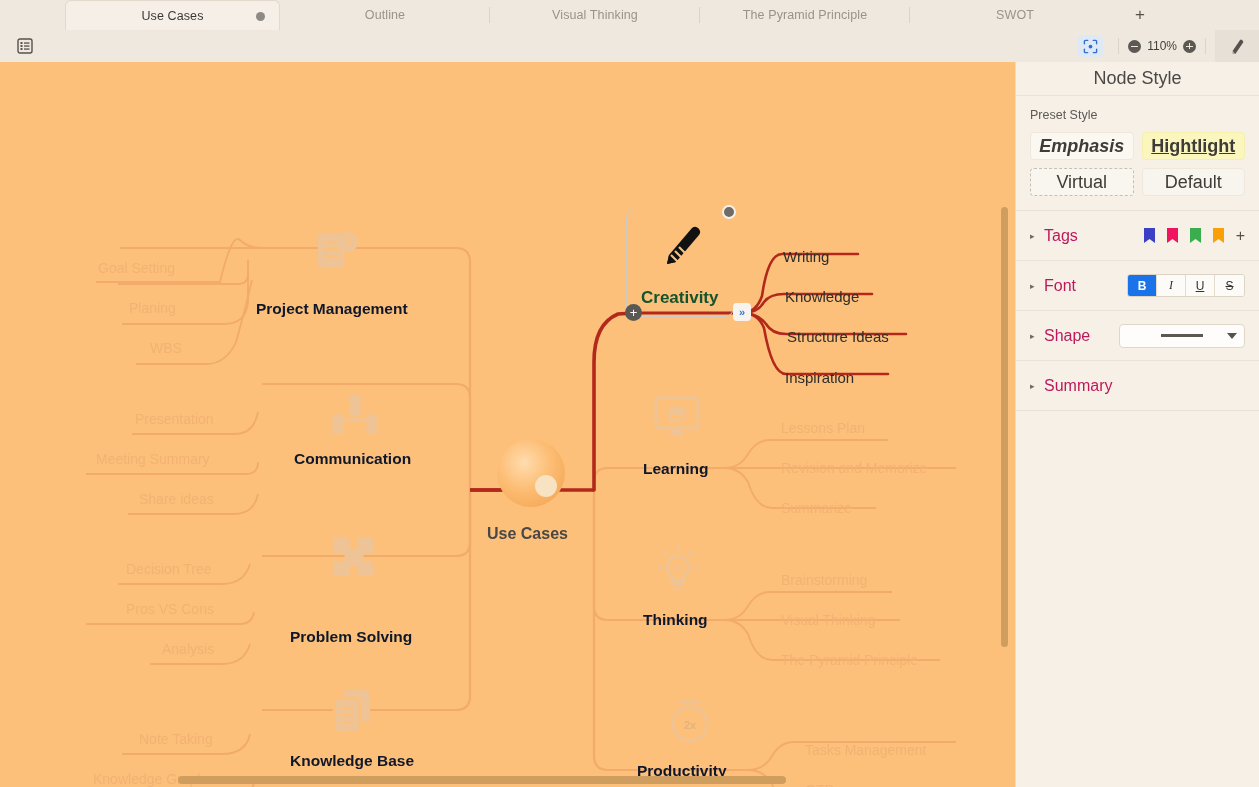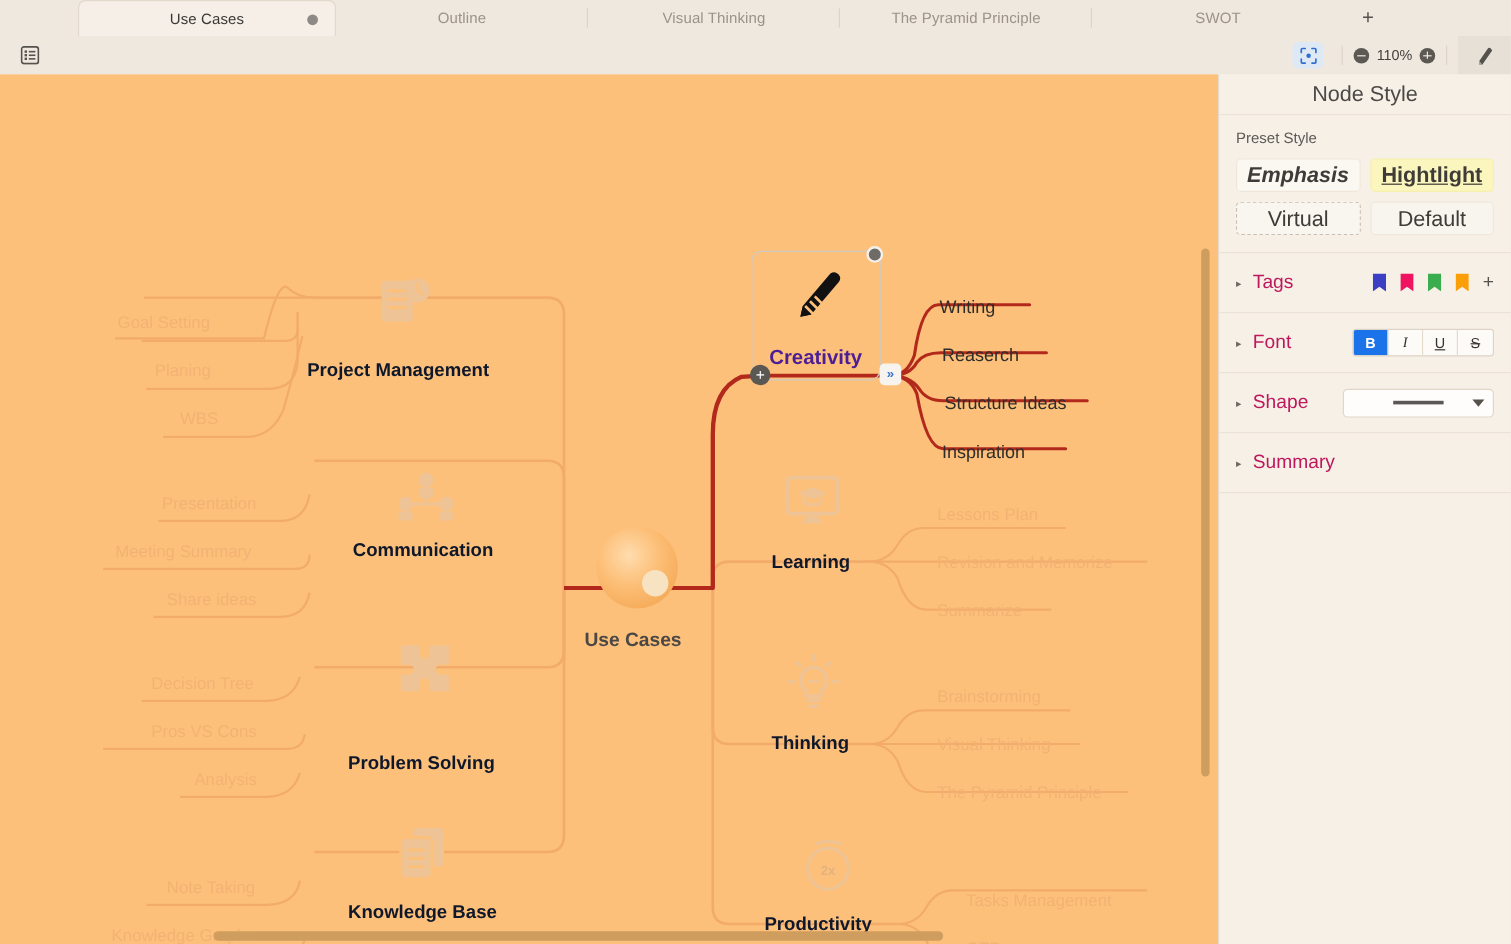--- a/index.html
+++ b/index.html
@@ -95,21 +95,21 @@
   .sel-node {
     position: absolute; left: 626px; top: 147px; width: 108px; height: 108px;
     border: 1.6px solid #cfcac4; border-radius: 9px; background: transparent;
   }
   .sel-handle {
     position: absolute; left: 722px; top: 143px; width: 14px; height: 14px;
     border-radius: 50%; background: #6f6c68; border: 2px solid #f4f1ec;
   }
   .sel-title {
     position: absolute; left: 641px; top: 226px; font-size: 17px; font-weight: bold;
-    color: #4c1d95; white-space: nowrap;
+    color: #14532d; white-space: nowrap;
   }
   .plus-handle {
     position: absolute; left: 625px; top: 242px; width: 17px; height: 17px;
     border-radius: 50%; background: #5b5854; color: #fff;
     display: flex; align-items: center; justify-content: center;
     font-size: 13px; line-height: 1;
   }
   .collapse-handle {
     position: absolute; left: 733px; top: 241px; width: 18px; height: 18px;
     border-radius: 4px; background: #f7f4ef; color: #3a73d6;
@@ -436,21 +436,21 @@
       <g stroke="#fcc07a" stroke-width="2.2">
         <path d="M21 33l8 8M25 29l8 8M29 25l8 8"></path>
       </g>
     </svg>
     <div class="sel-title">Creativity</div>
     <div class="sel-handle"></div>
     <div class="plus-handle">+</div>
     <div class="collapse-handle">»</div>
 
     <div class="node-label child-label" style="left:783px;top:166px;">Writing</div>
-    <div class="node-label child-label" style="left:785px;top:206px;">Reaserch</div>
+    <div class="node-label child-label" style="left:785px;top:206px;">Knowledge</div>
     <div class="node-label child-label" style="left:787px;top:246px;">Structure Ideas</div>
     <div class="node-label child-label" style="left:785px;top:287px;">Inspiration</div>
 
     <div class="vscroll"></div>
     <div class="hscroll"></div>
   </div>
 
   <div class="panel">
     <div class="panel-title">Node Style</div>
 

